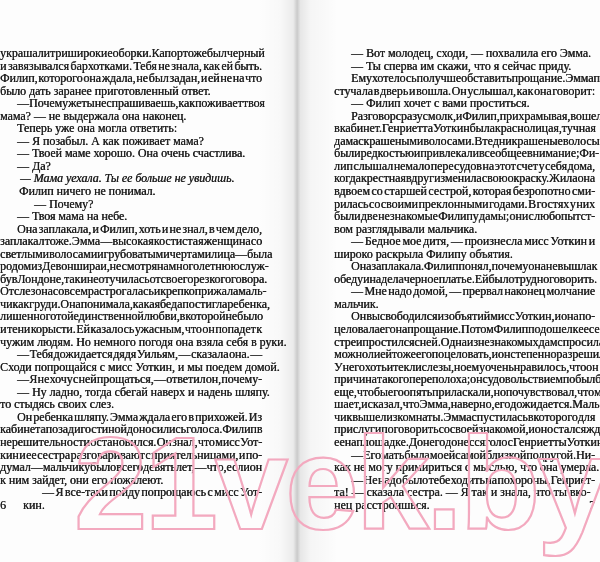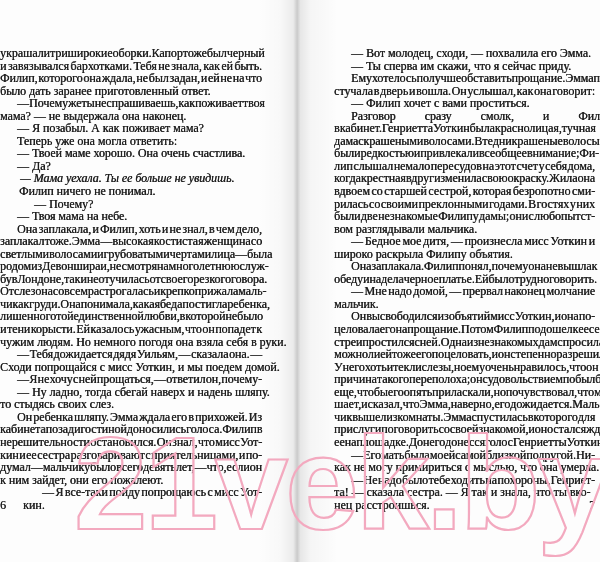--- a/index.html
+++ b/index.html
@@ -116,22 +116,22 @@
           <span>Почему</span>
           <span>же</span>
           <span>ты</span>
           <span>не</span>
           <span>спрашиваешь,</span>
           <span>как</span>
           <span>поживает</span>
           <span>твоя</span>
         </div>
         <div class="line">мама? — не выдержала она наконец.</div>
+        <div class="line" style="padding-left: 17px;">Теперь уже она могла ответить:</div>
         <div class="line" style="padding-left: 17px;">— Я позабыл. А как поживает мама?</div>
-        <div class="line" style="padding-left: 17px;">Теперь уже она могла ответить:</div>
         <div class="line" style="padding-left: 17px;">— Твоей маме хорошо. Она очень счастлива.</div>
         <div class="line" style="padding-left: 17px;">— Да?</div>
         <div class="line" style="padding-left: 20px; font-style: italic;">— Мама уехала. Ты ее больше не увидишь.</div>
         <div class="line" style="padding-left: 19px;">Филип ничего не понимал.</div>
         <div class="line" style="padding-left: 34px;">— Почему?</div>
         <div class="line" style="padding-left: 17px;">— Твоя мама на небе.</div>
         <div class="line j" style="padding-left: 17px;">
           <span>Она</span>
           <span>заплакала,</span>
           <span>и</span>
@@ -349,21 +349,21 @@
           <span>дверь</span>
           <span>и</span>
           <span>вошла.</span>
           <span>Он</span>
           <span>услышал,</span>
           <span>как</span>
           <span>она</span>
           <span>говорит:</span>
         </div>
         <div class="line" style="padding-left: 17px;">— Филип хочет с вами проститься.</div>
-        <div class="line j" style="padding-left: 17px; gap: 29px;">
+        <div class="line j" style="padding-left: 17px;">
           <span>Разговор</span>
           <span>сразу</span>
           <span>смолк,</span>
           <span>и</span>
           <span>Филип,</span>
           <span>прихрамывая,</span>
           <span>вошел</span>
         </div>
         <div class="line j">
           <span>в</span>

